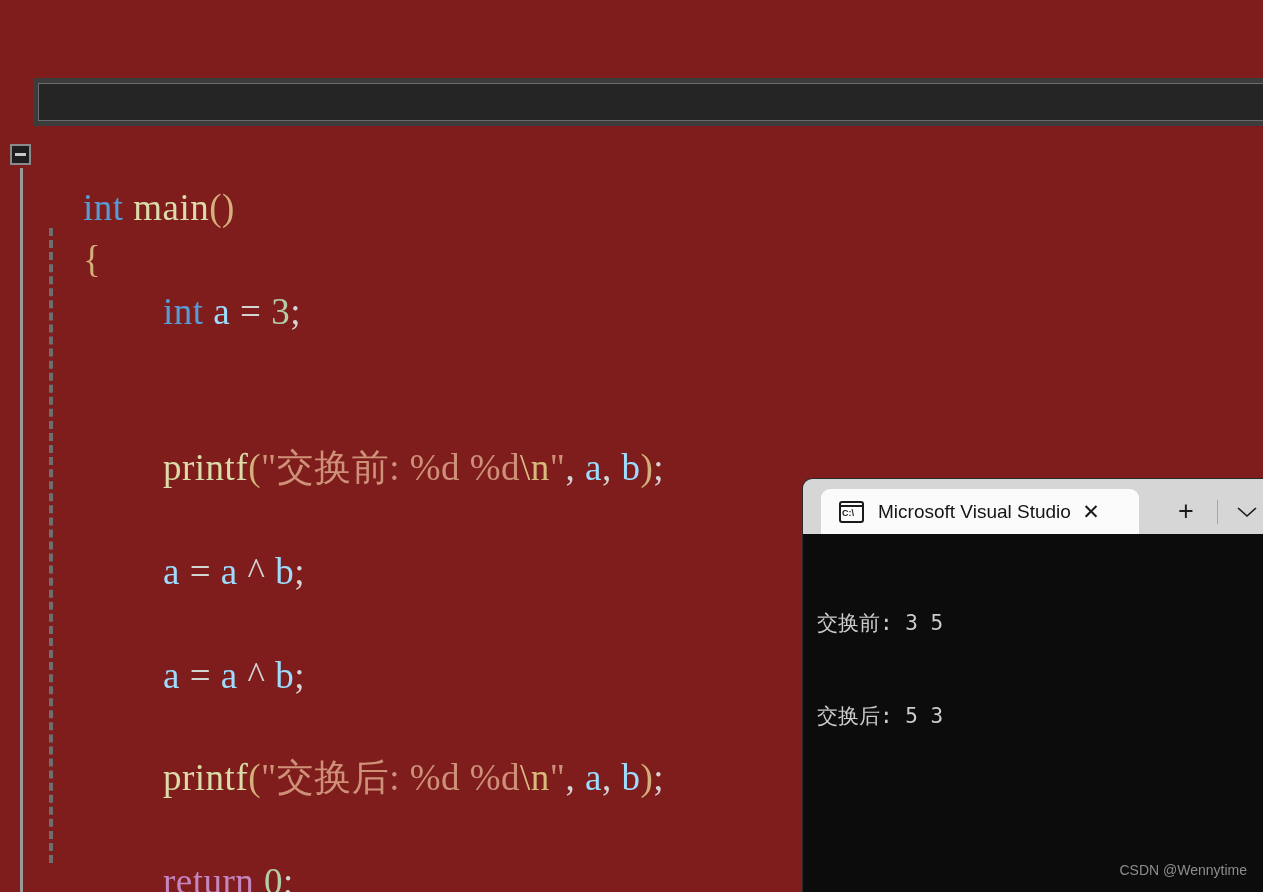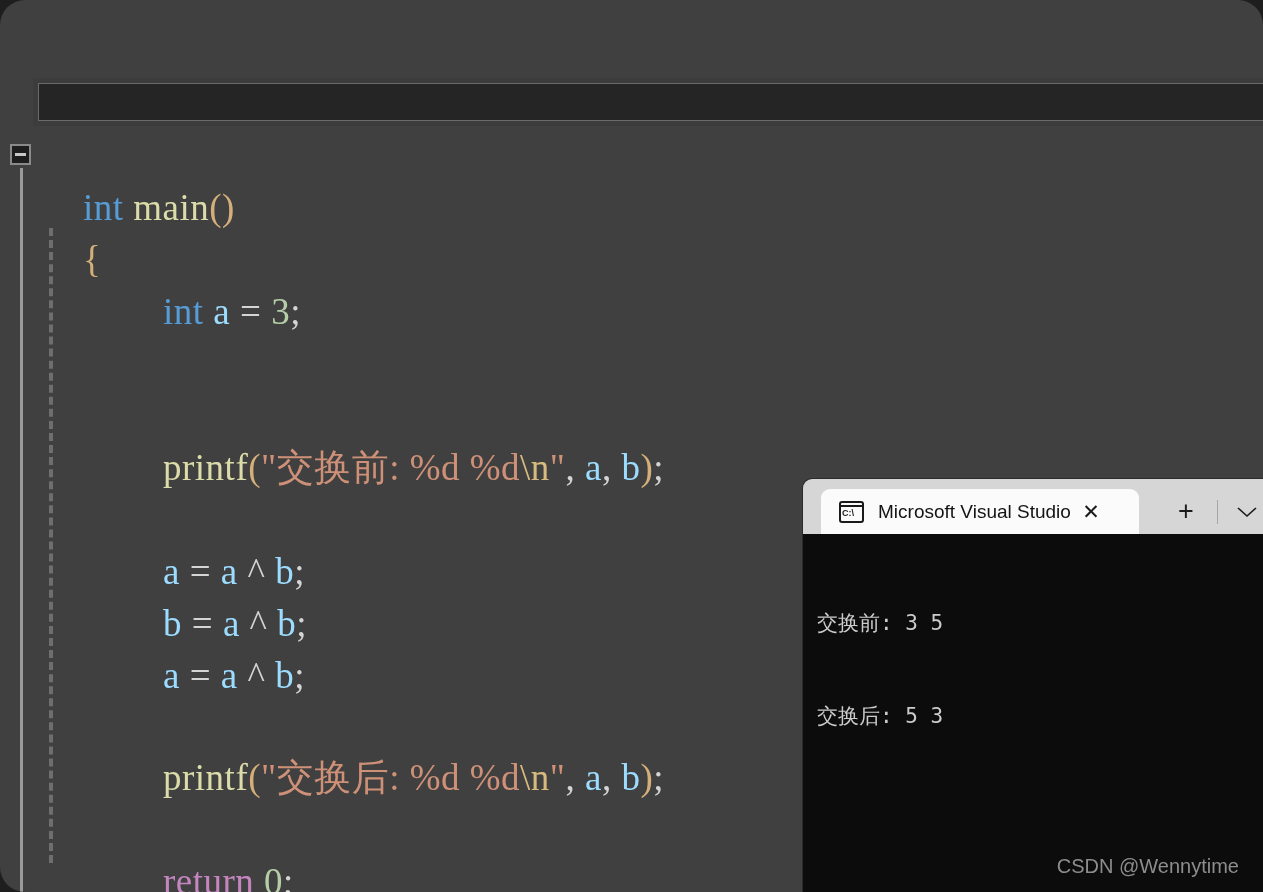--- a/index.html
+++ b/index.html
@@ -12,23 +12,22 @@
     height: 892px;
     overflow: hidden;
     position: relative;
     font-family: "Liberation Serif", serif;
   }
 
   
   #editor {
     position: absolute;
     inset: 0;
-    background: #404040;
+    background: #7f1d1d;
     overflow: hidden;
-    border-radius: 25px;
   }
 
   
   #fold-col {
     position: absolute;
     left: 0; top: 0;
     width: 36px; height: 892px;
   }
   #fold-box {
     position: absolute;
@@ -205,23 +204,23 @@
     font-size: 21px;
     line-height: 31px;
     color: #ccc;
     white-space: pre;
   }
   #console-body .blank { height: 31px; }
 
   
   #watermark {
     position: absolute;
-    right: 24px; bottom: 14px;
-    font-family: "Liberation Sans", sans-serif;
-    font-size: 20px;
+    right: 16px; bottom: 14px;
+    font-family: "Liberation Sans", sans-serif;
+    font-size: 14px;
     color: #8d8d8d;
     z-index: 5;
   }
 </style>
 </head>
 <body>
 
 <div id="editor">
 
   <div id="fold-col">
@@ -248,23 +247,20 @@
 
 
   <div class="code-line" style="top:390px; left:124px;">
     <span class="fn">printf</span><span class="brace">(</span><span class="str">"交换前: %d %d</span><span class="esc">\n</span><span class="str">"</span><span class="punc">, </span><span class="var">a</span><span class="punc">, </span><span class="var">b</span><span class="brace">)</span><span class="punc">;</span>
   </div>
 
   <div class="code-line" style="top:494px; left:124px;">
     <span class="var">a</span><span class="punc"> </span><span class="op">=</span><span class="punc"> </span><span class="var">a</span><span class="punc"> </span><span class="op">^</span><span class="punc"> </span><span class="var">b</span><span class="punc">;</span>
   </div>
 
-  <div class="code-line" style="top:546px; left:124px;">
-    <span class="var">b</span><span class="punc"> </span><span class="op">=</span><span class="punc"> </span><span class="var">a</span><span class="punc"> </span><span class="op">^</span><span class="punc"> </span><span class="var">b</span><span class="punc">;</span>
-  </div>
 
   <div class="code-line" style="top:598px; left:124px;">
     <span class="var">a</span><span class="punc"> </span><span class="op">=</span><span class="punc"> </span><span class="var">a</span><span class="punc"> </span><span class="op">^</span><span class="punc"> </span><span class="var">b</span><span class="punc">;</span>
   </div>
 
   <div class="code-line" style="top:700px; left:124px;">
     <span class="fn">printf</span><span class="brace">(</span><span class="str">"交换后: %d %d</span><span class="esc">\n</span><span class="str">"</span><span class="punc">, </span><span class="var">a</span><span class="punc">, </span><span class="var">b</span><span class="brace">)</span><span class="punc">;</span>
   </div>
 
   <div class="code-line" style="top:804px; left:124px;">

